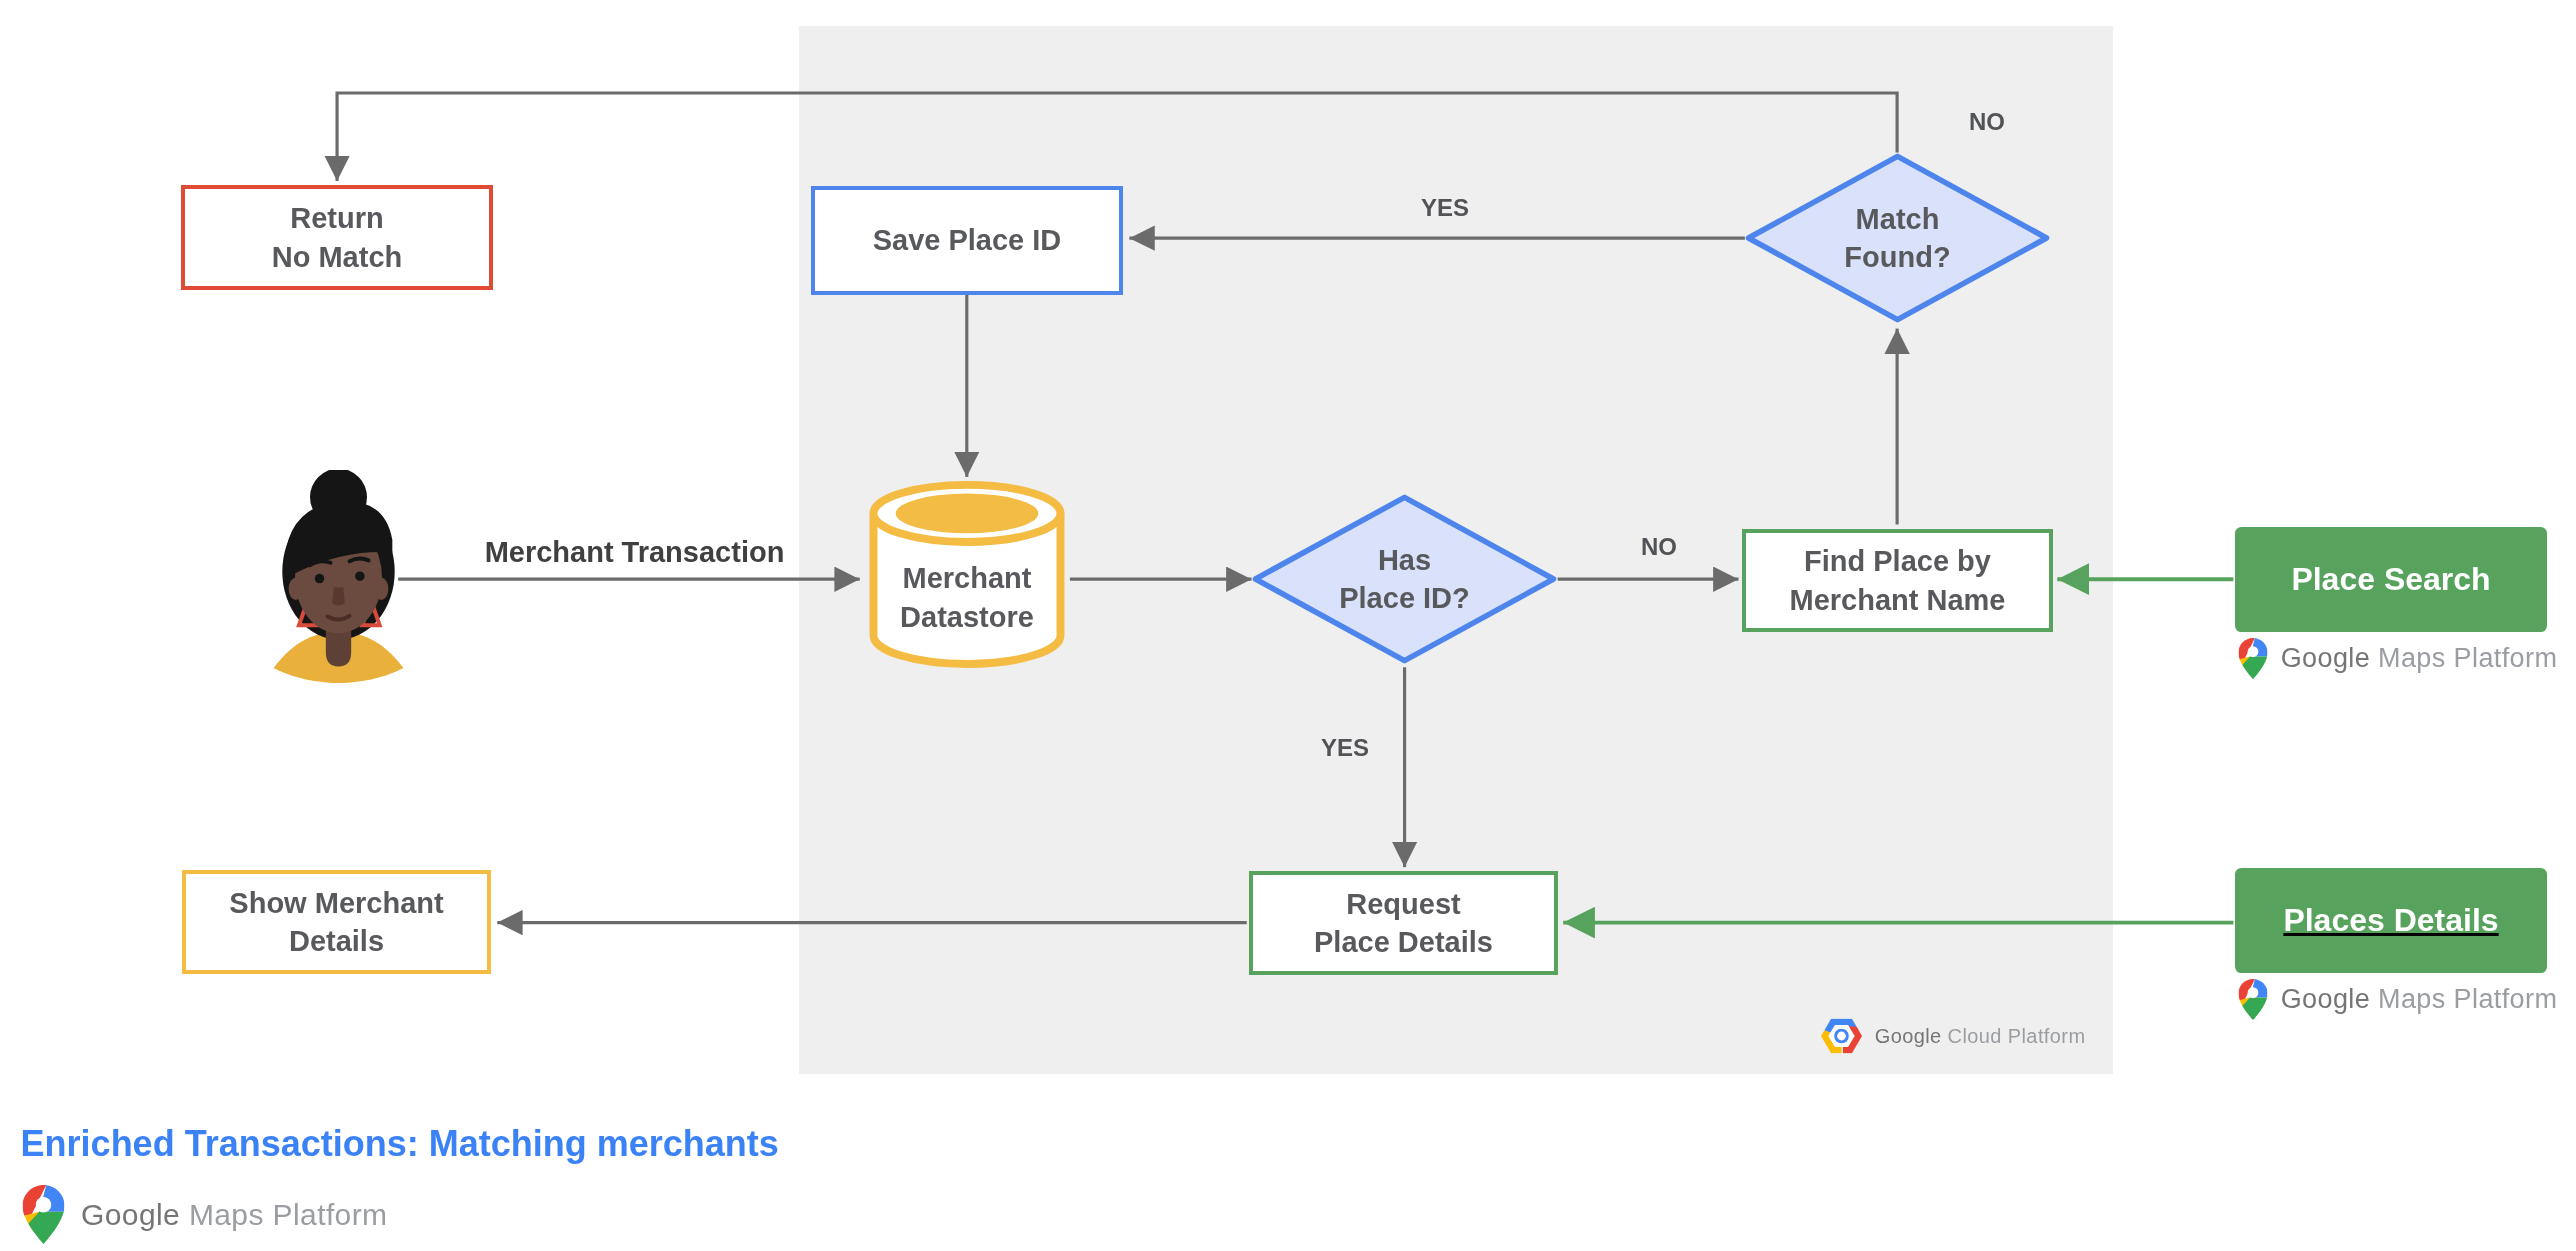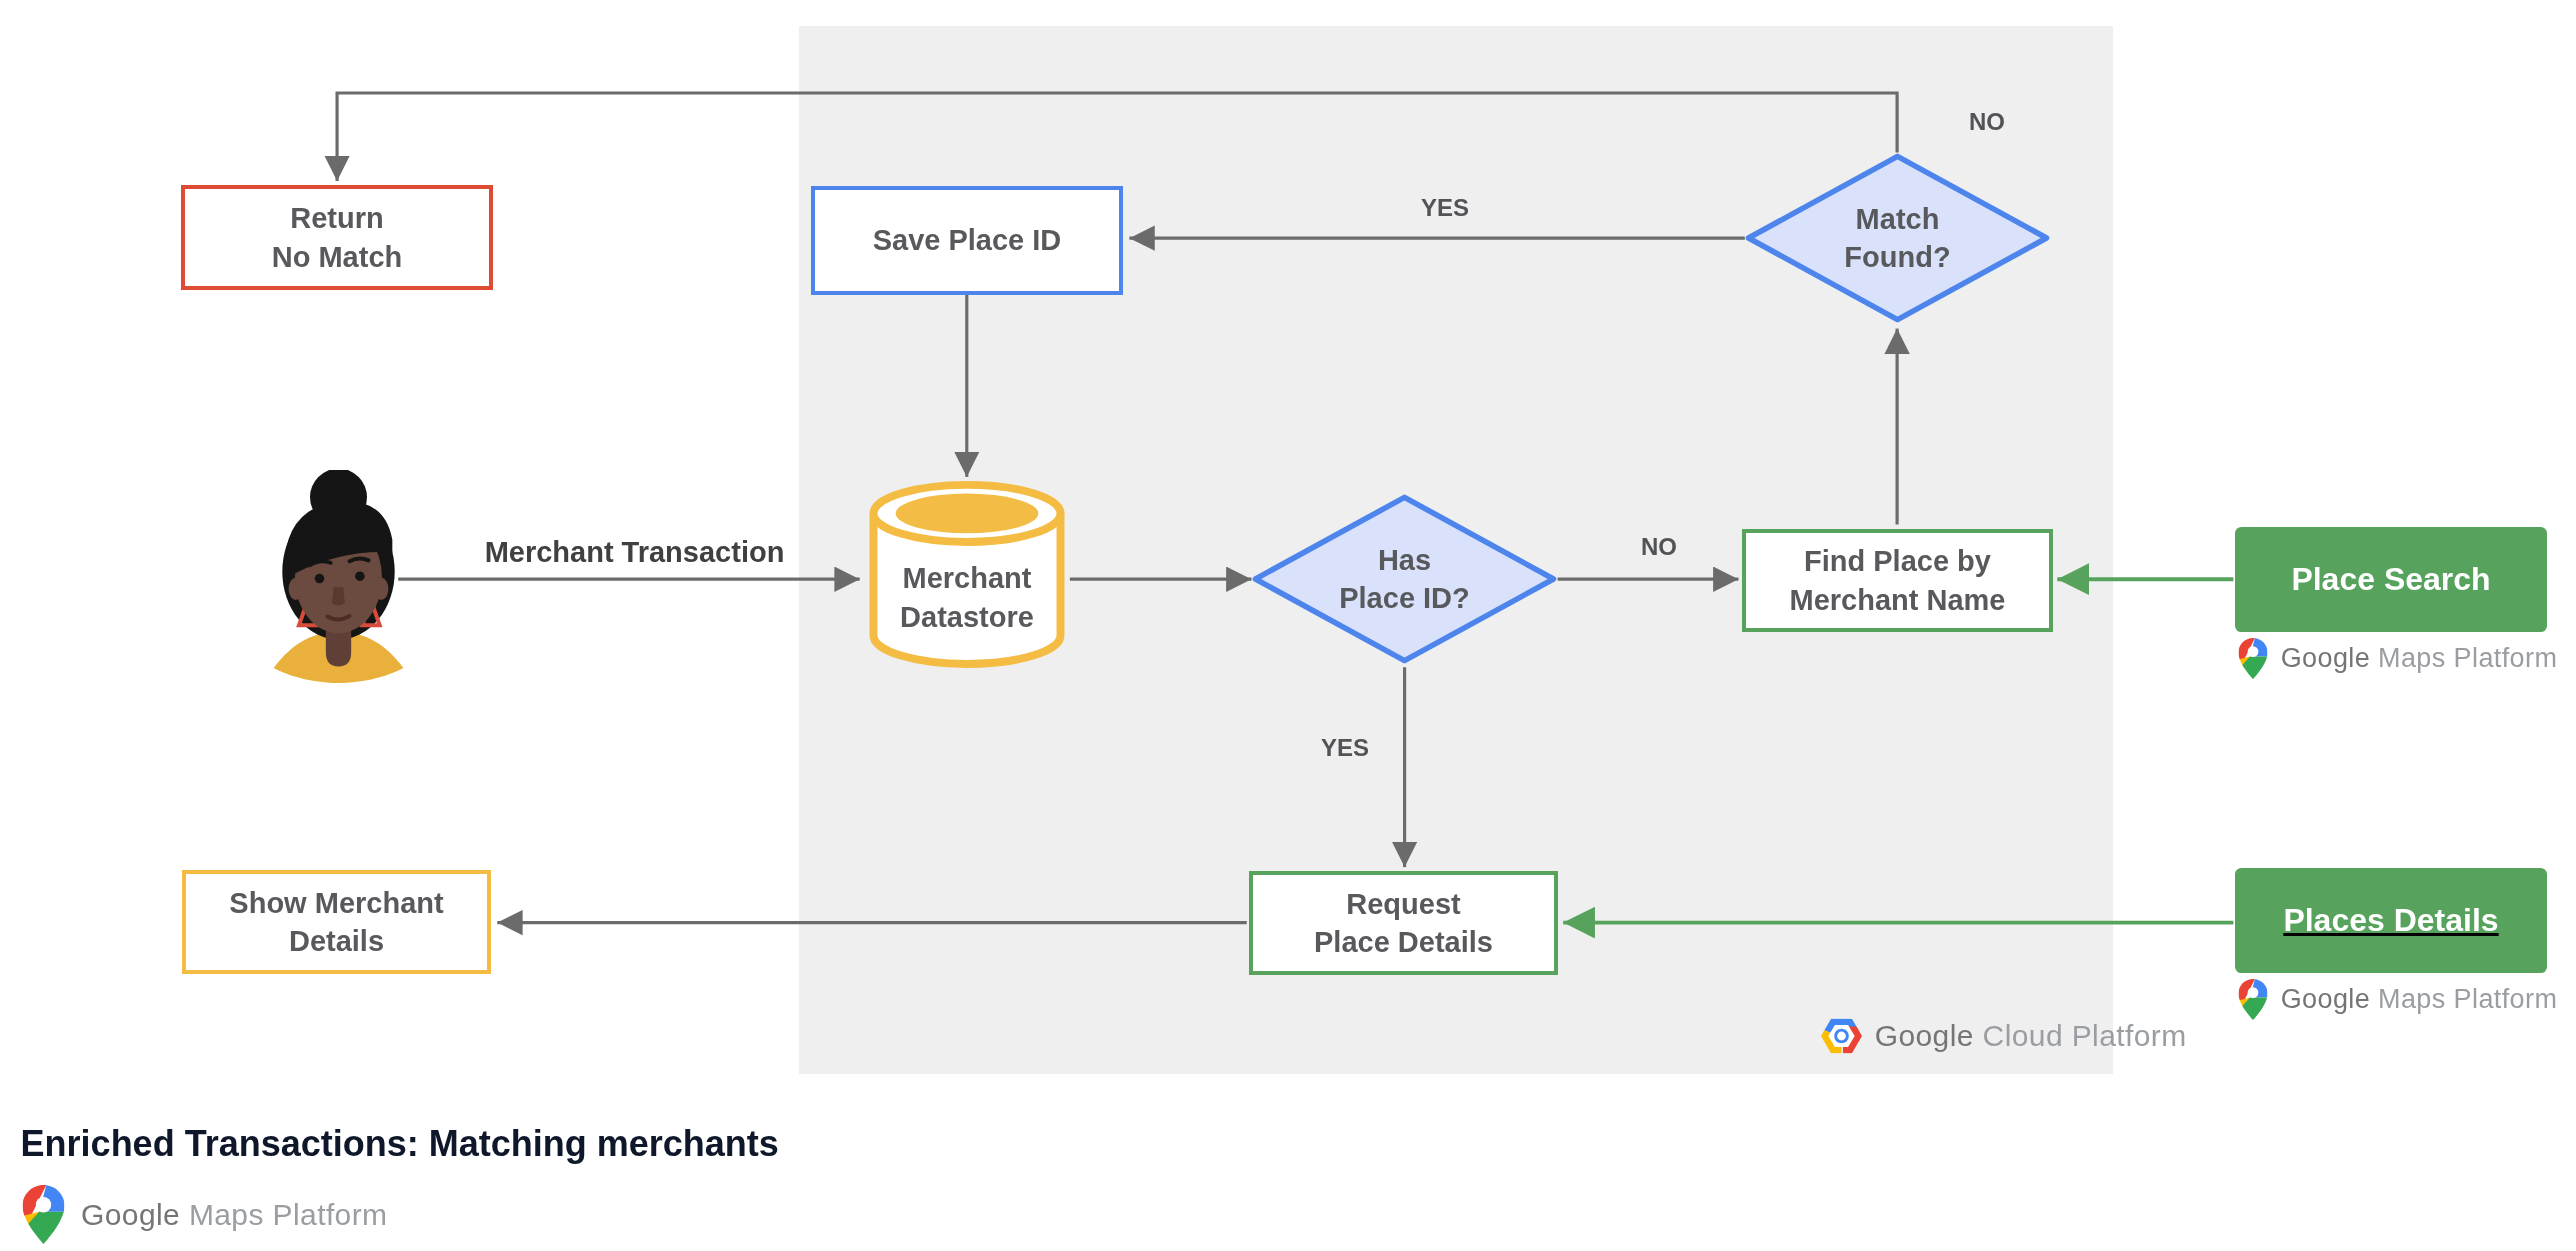--- a/index.html
+++ b/index.html
@@ -30,24 +30,24 @@
   .diamond svg{position:absolute;left:0;top:0;}
   .diamond span{position:relative;}
   .cyl-label{display:flex;align-items:center;justify-content:center;text-align:center;}
   .edge-lbl{font-weight:bold;font-size:24px;color:#515356;text-align:right;}
   .mt-lbl{font-weight:bold;font-size:29px;color:#404040;text-align:center;}
   .logo-row{display:flex;align-items:center;}
   .logo-text{font-size:27px;color:#9A9DA1;letter-spacing:0.4px;white-space:nowrap;}
   .logo-text .g{color:#757575;}
   .title{
     position:absolute;left:20.6px;top:1123px;z-index:2;
-    font-weight:bold;font-size:36px;color:#0f172a;white-space:nowrap;
+    font-weight:bold;font-size:36px;color:#3b82f6;white-space:nowrap;
   }
   .gmp-big .logo-text{font-size:30px;}
-  .gcp .logo-text{font-size:30px;}
+  .gcp .logo-text{font-size:20px;}
 </style>
 </head>
 <body>
 
 <div id="canvas">
 
   <div class="panel"></div>
 
   <svg id="edges" viewBox="0 0 3248 1578" width="2576" height="1252">
     <defs>

